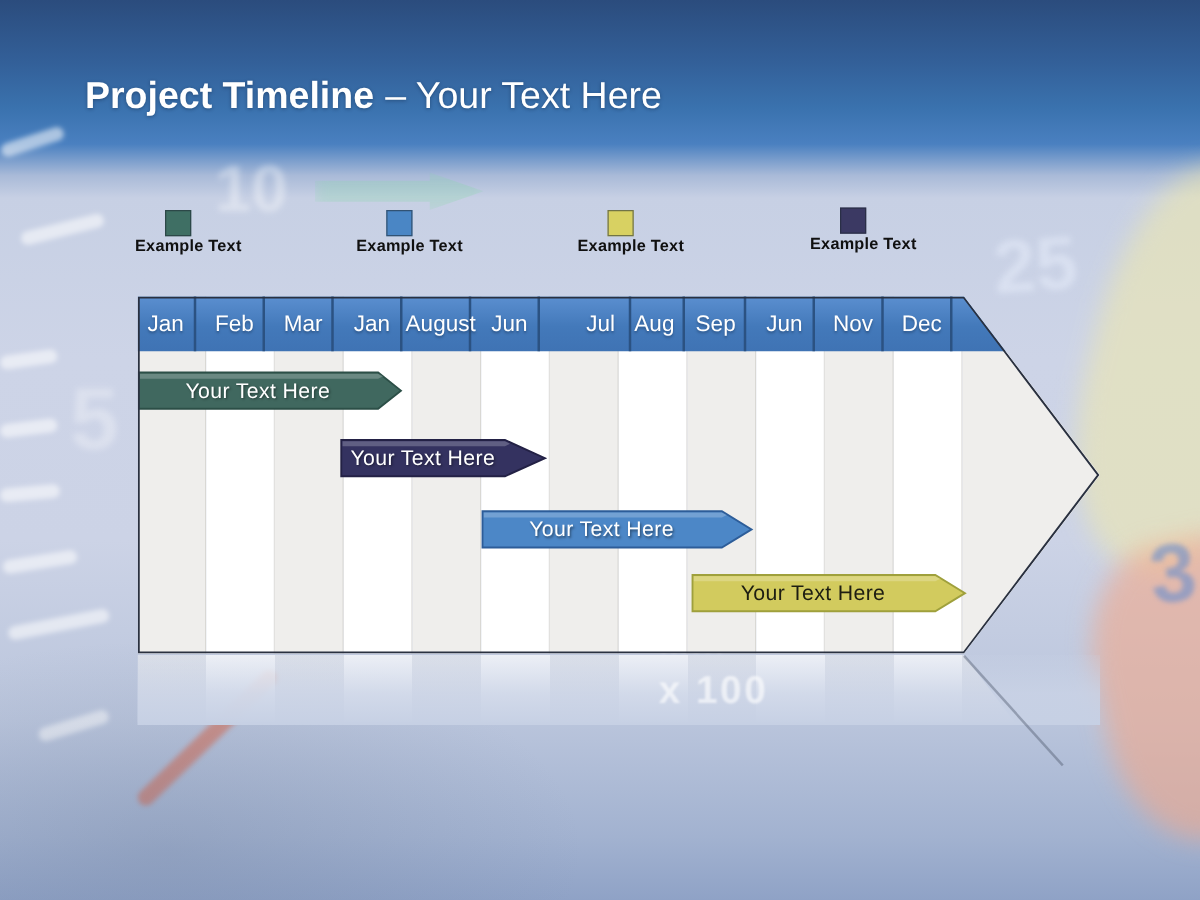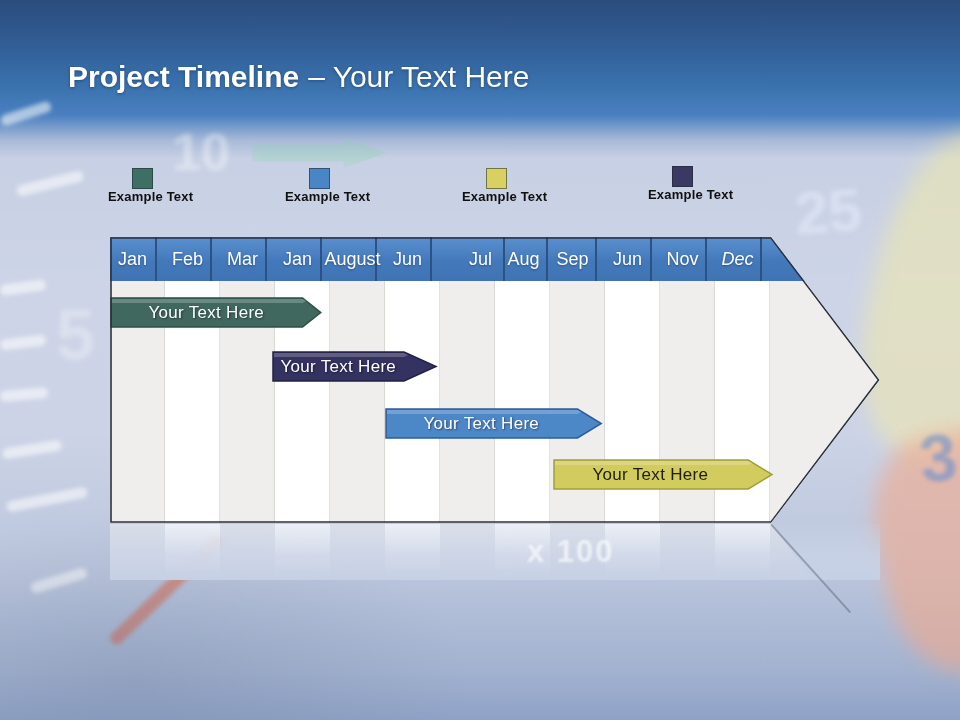--- a/index.html
+++ b/index.html
@@ -150,21 +150,21 @@
         <div class="month-cell" style="left: 55px; border-right-color: rgb(43, 82, 130);">Feb</div>
         <div class="month-cell" style="left: 110px; border-right-color: rgb(43, 82, 130);">Mar</div>
         <div class="month-cell" style="left: 165px; border-right-color: rgb(43, 82, 130);">Jan</div>
         <div class="month-cell" style="left: 220px; border-right-color: rgb(43, 82, 130);">August</div>
         <div class="month-cell" style="left: 275px; border-right-color: rgb(43, 82, 130);">Jun</div>
         <div class="month-cell" style="left: 348px; border-right-color: rgb(43, 82, 130);">Jul</div>
         <div class="month-cell" style="left: 391px; border-right-color: rgb(43, 82, 130);">Aug</div>
         <div class="month-cell" style="left: 440px; border-right-color: rgb(43, 82, 130);">Sep</div>
         <div class="month-cell" style="left: 495px; border-right-color: rgb(43, 82, 130);">Jun</div>
         <div class="month-cell" style="left: 550px; border-right-color: rgb(43, 82, 130);">Nov</div>
-        <div class="month-cell" style="left: 605px; border-right-color: rgb(43, 82, 130); font-style: italic;">Dec</div>
+        <div class="month-cell" style="left: 605px; border-right-color: rgb(43, 82, 130);">Dec</div>
       </div>
     <div id="bars">
         <div class="bar" style="left: 0px; top: 60px; width: 211.75px;">
           <svg width="211.75" height="31">
             <polygon points="1,1 192.5,1 210.75,15.5 192.5,30 1,30" fill="#40685F" stroke="#2C4F47" stroke-width="1.5"></polygon>
             <polygon points="2,2 192.5,2 196.5,4 192.5,6 2,6" fill="rgba(255,255,255,0.22)"></polygon>
           </svg>
           <span class="bar-label light" style="left: 0px; width: 192.5px; color: rgb(255, 255, 255);">Your Text Here</span>
         </div>
         <div class="bar" style="left: 162.25px; top: 114px; width: 165px;">

